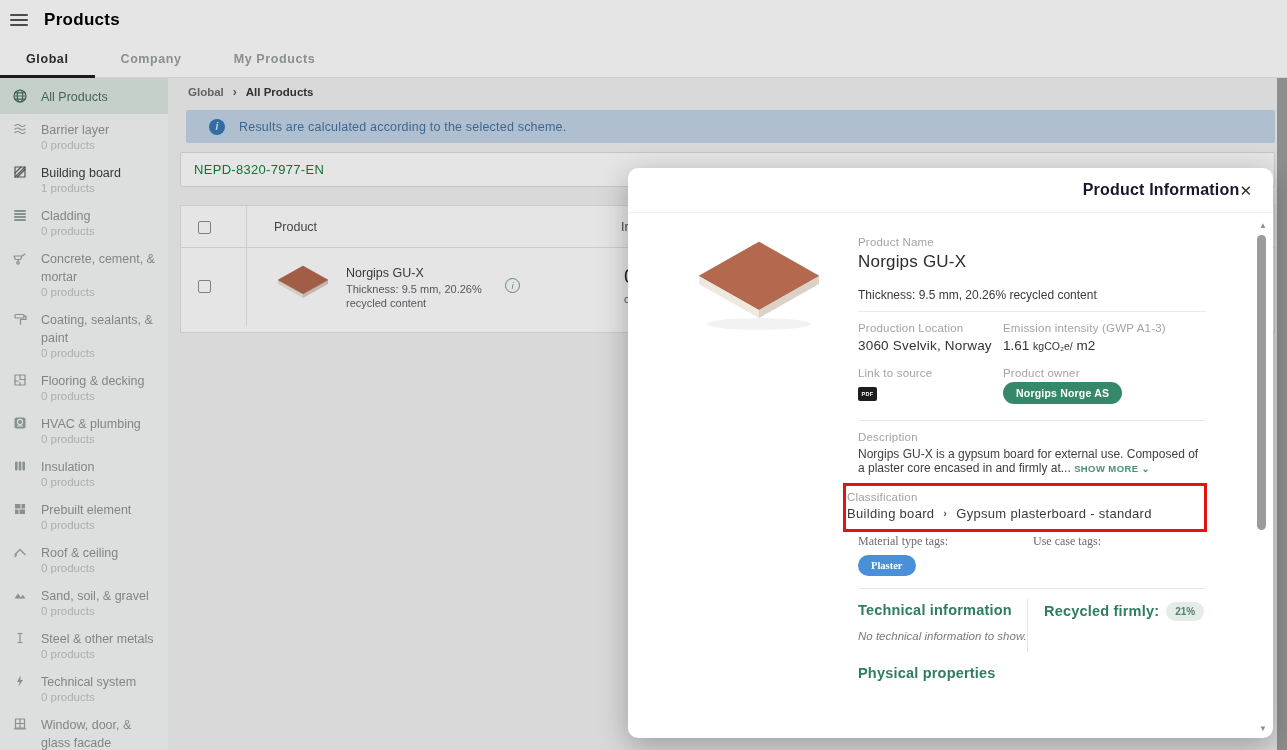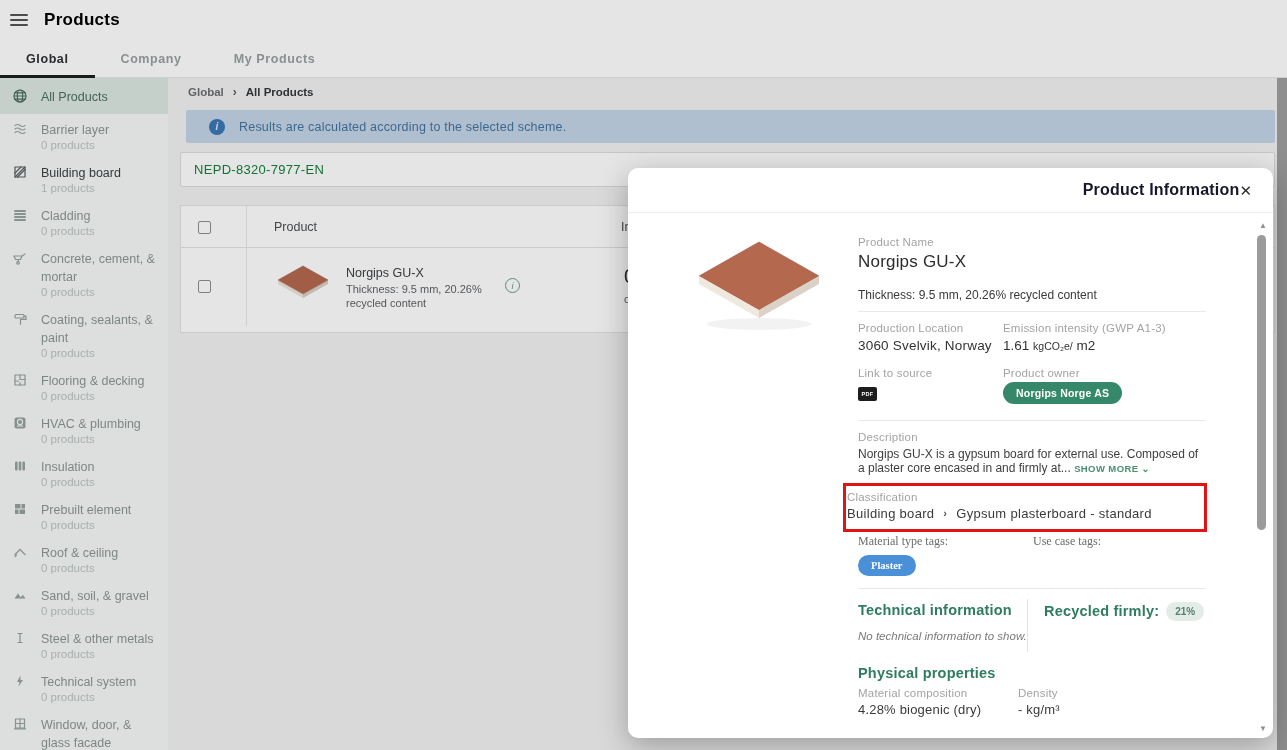--- a/index.html
+++ b/index.html
@@ -381,32 +381,20 @@
           <div class="tech-left">
             <div class="green-h">Technical information</div>
             <div class="tech-empty">No technical information to show.</div>
           </div>
           <div class="tech-right">
             <span class="green-h">Recycled firmly:</span><span class="rc-pill">21%</span>
           </div>
         </div>
 
         <div class="green-h phys-title">Physical properties</div>
-        <div class="phys-grid">
-          <div class="phys-col">
-            <div class="lbl">Material composition</div>
-            <div class="phys-val">4.28% biogenic (dry)</div>
-
-          </div>
-          <div class="phys-col">
-            <div class="lbl">Density</div>
-            <div class="phys-val">- kg/m³</div>
-
-          </div>
-        </div>
       </div>
 
       <div class="m-scroll-up">▲</div>
       <div class="m-scroll-thumb"></div>
       <div class="m-scroll-down">▼</div>
     </div>
   </div>
 
 </div>
 

